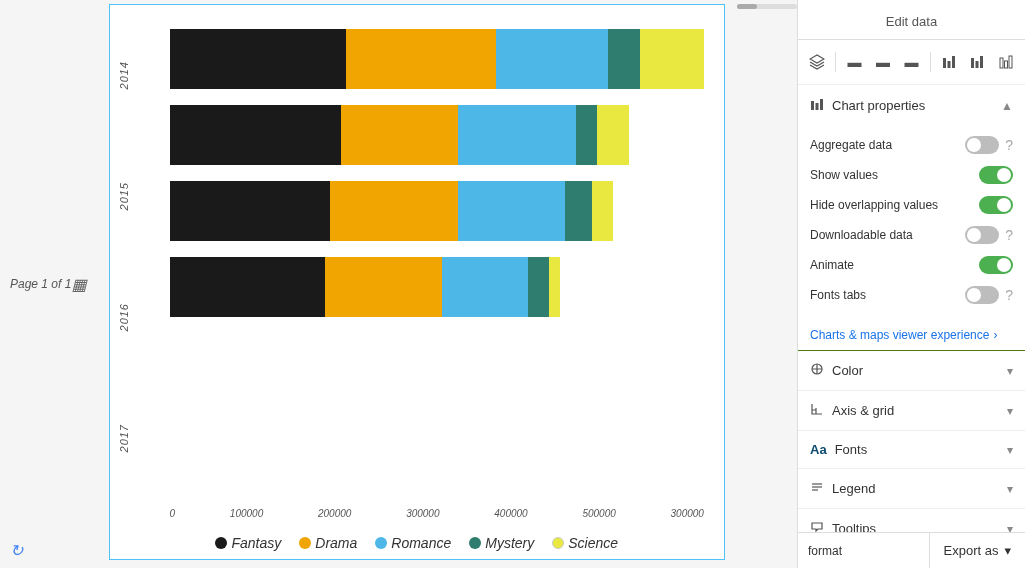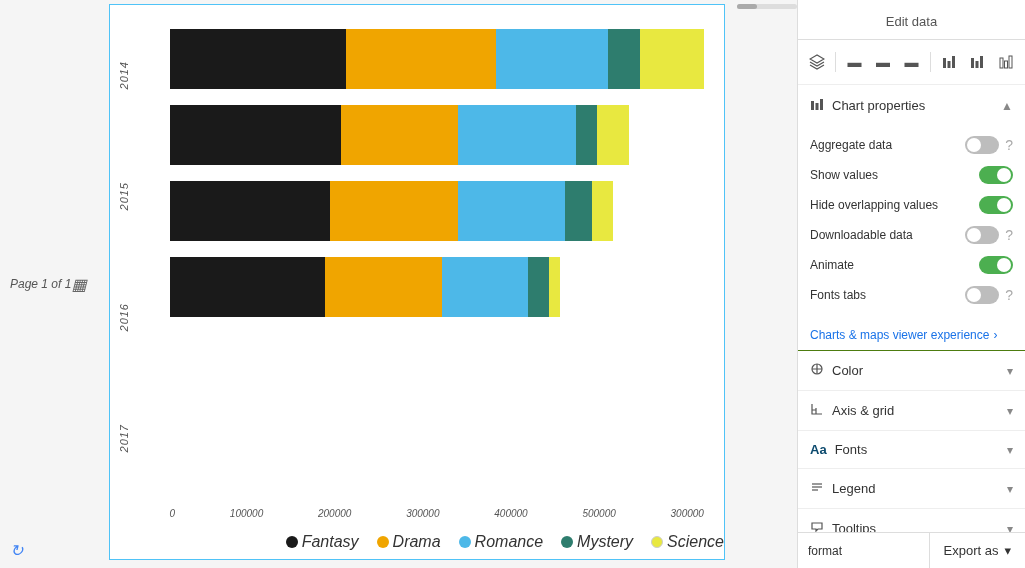--- a/index.html
+++ b/index.html
@@ -86,24 +86,24 @@
     .x-tick {
       font-size: 10px;
       color: #555;
     }
 
     .legend {
       position: absolute;
       bottom: 8px;
       left: 0; right: 0;
       display: flex;
-      justify-content: flex-end;
+      justify-content: center;
       gap: 18px;
       align-items: center;
-      font-size: 16px;
+      font-size: 14px;
       color: #333;
     }
 
     .legend-item {
       display: flex;
       align-items: center;
       gap: 4px;
     }
 
     .legend-dot {

